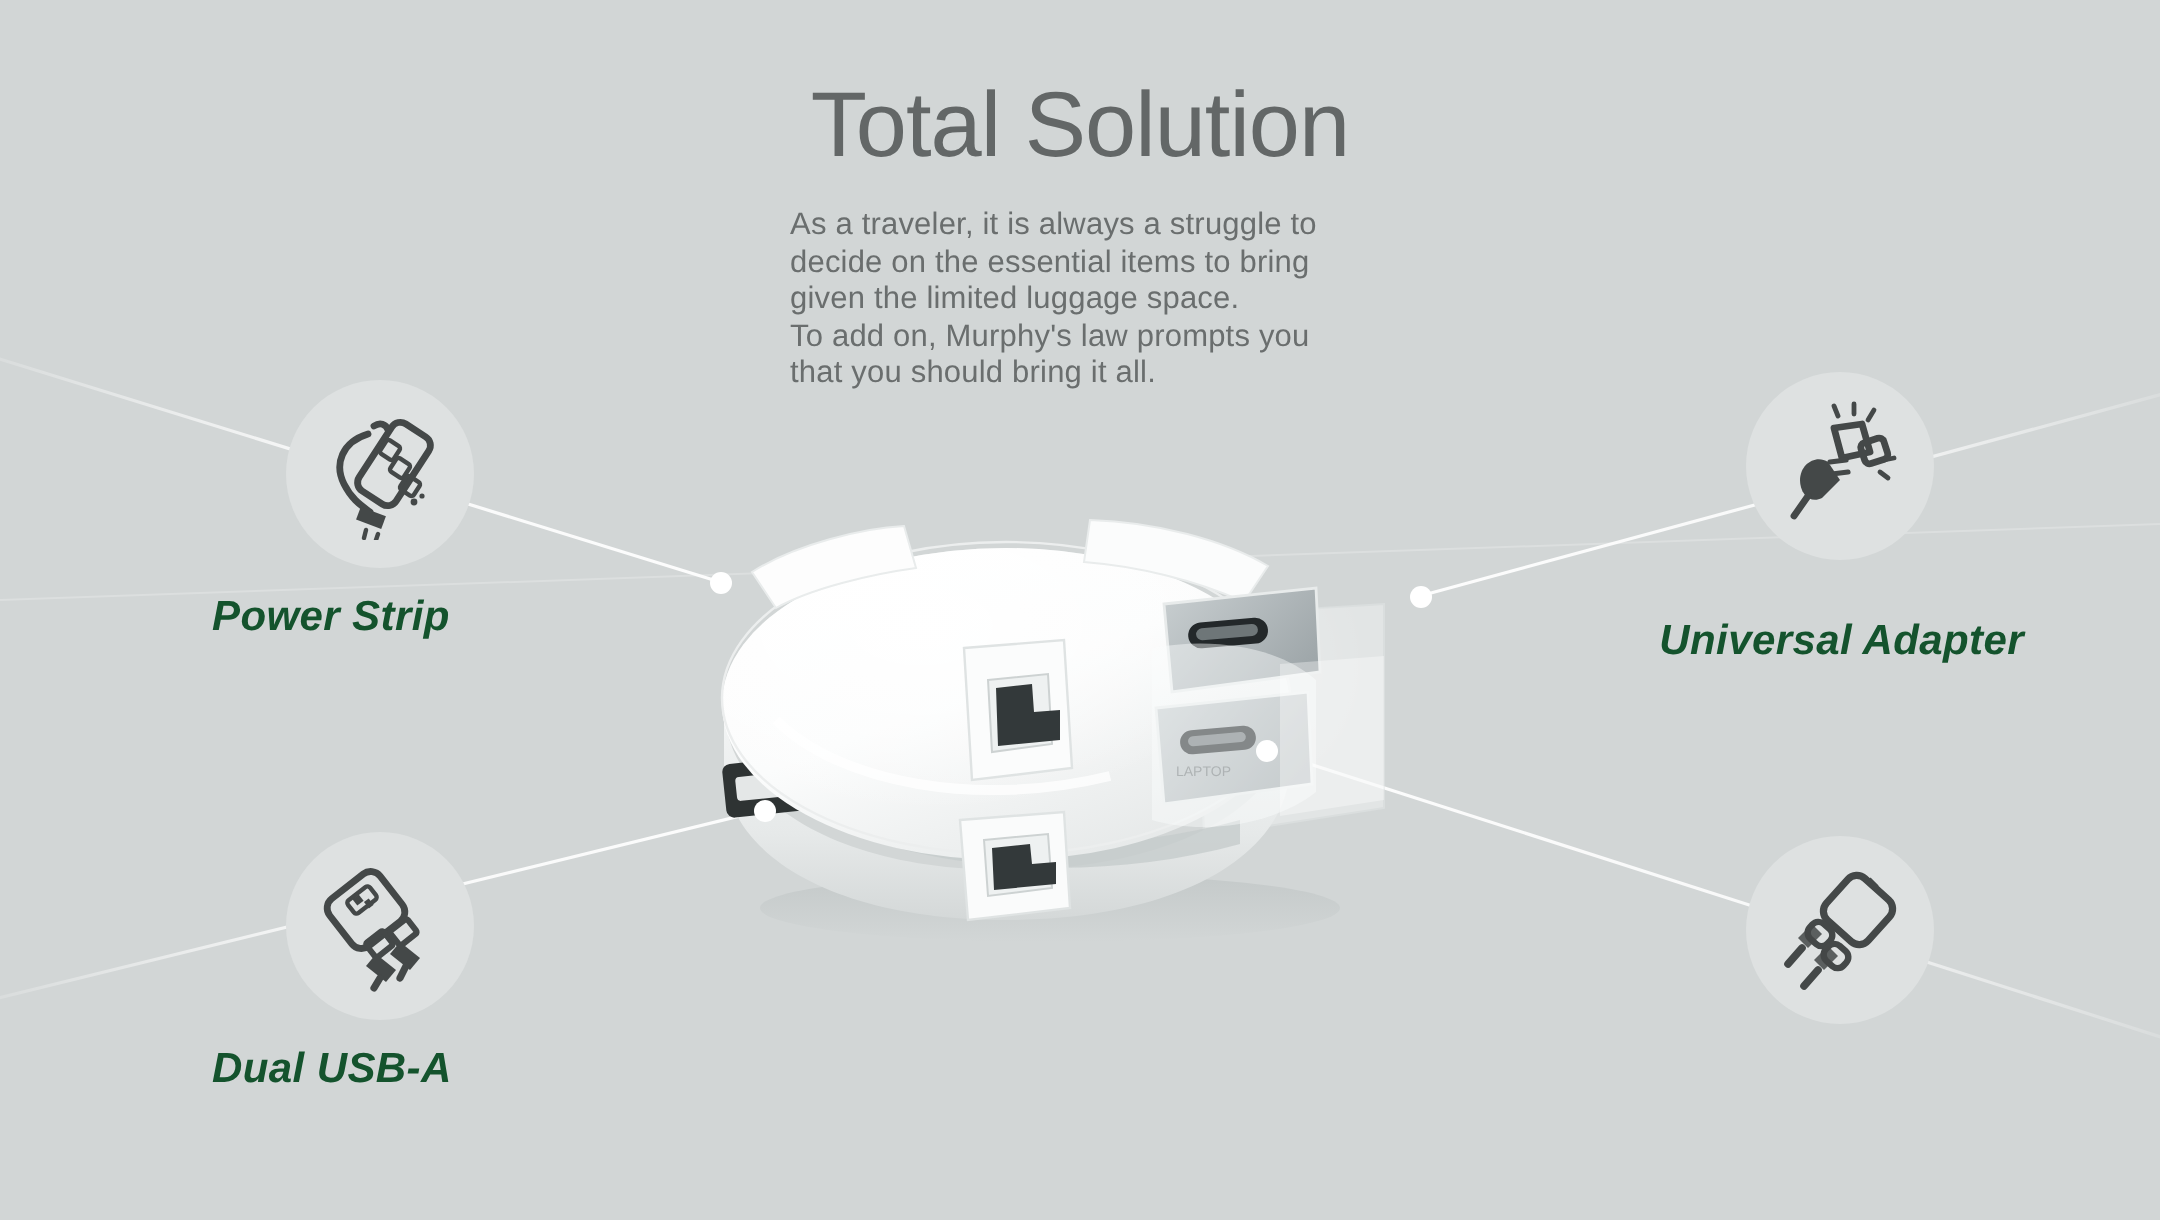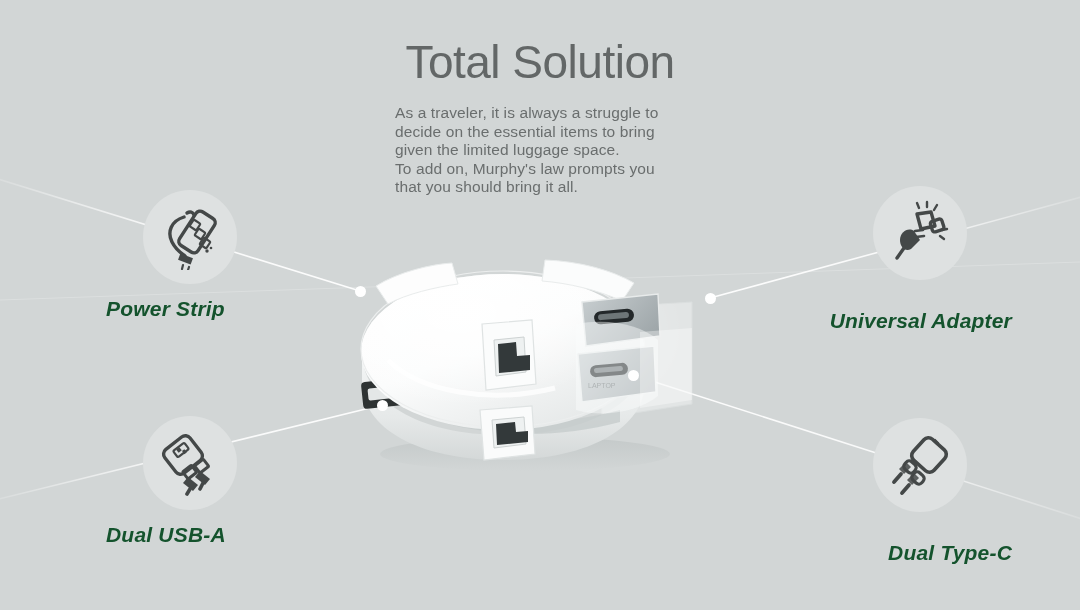--- a/index.html
+++ b/index.html
@@ -292,16 +292,15 @@
         <g fill="#444848">
           <path d="M12 37 L19 30 L24 35 L17 42 Z" opacity="0.85"></path>
           <path d="M20 48 L27 41 L32 46 L25 53 Z" opacity="0.85"></path>
         </g>
         <g stroke="#444848" stroke-width="3.8" stroke-linecap="round">
           <path d="M14 42 L7 50"></path>
           <path d="M22 53 L15 61"></path>
         </g>
       </svg>
     </div>
-    <div class="label">Dual Type-C</div>
   </div>
 
 </div>
 
 </body></html>

